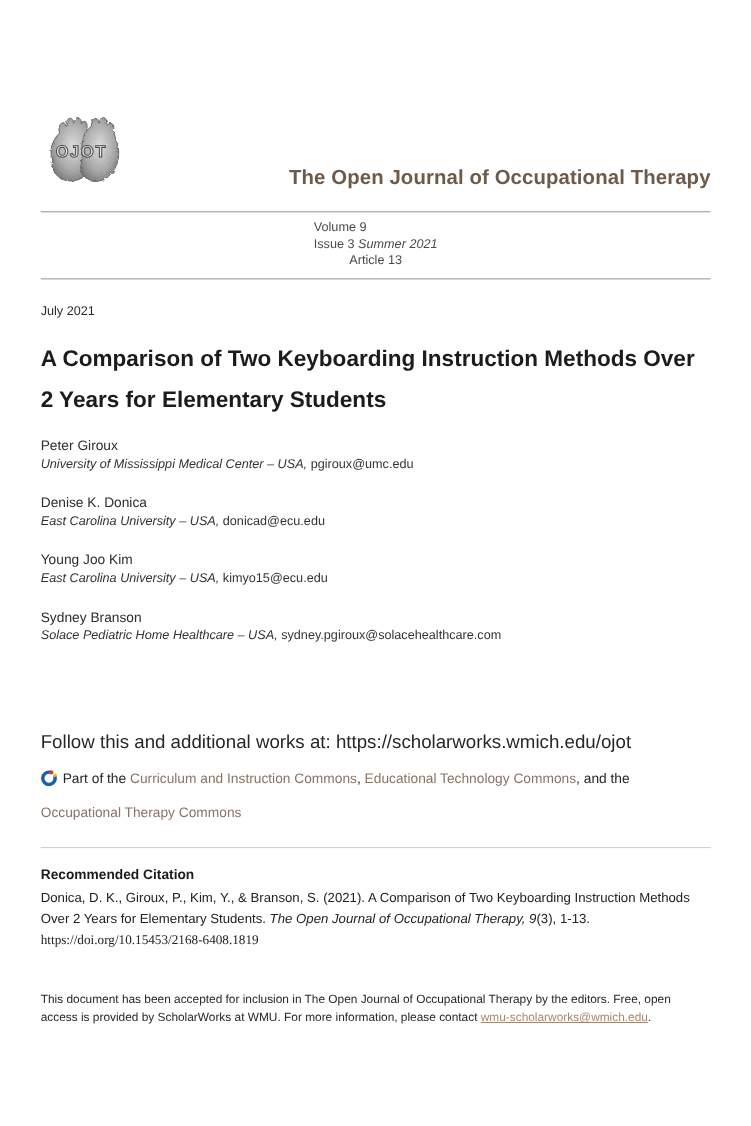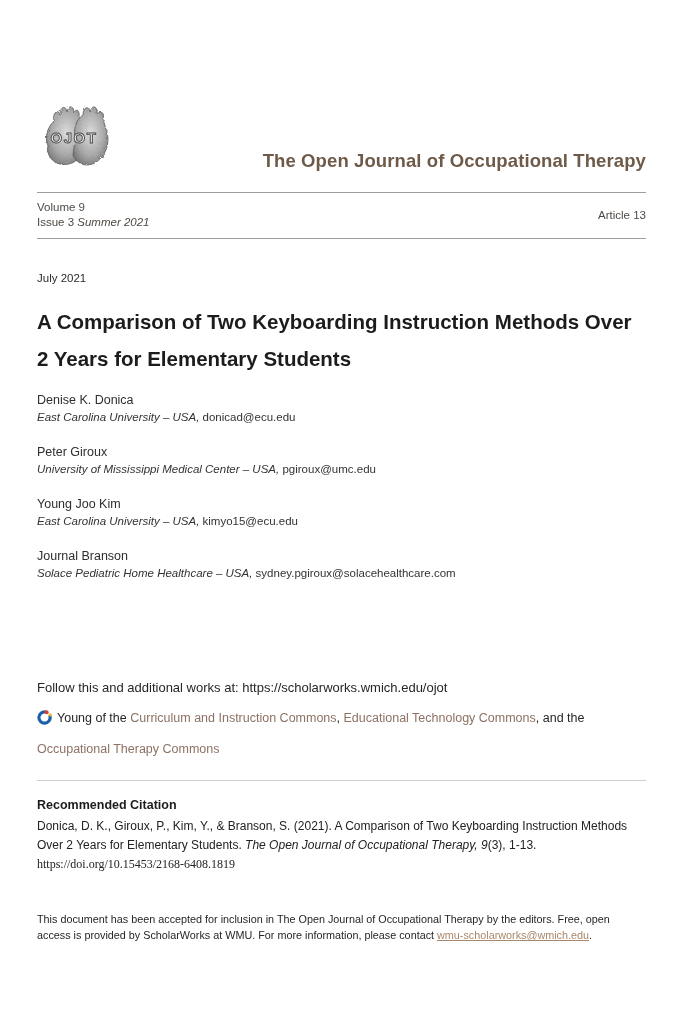--- a/index.html
+++ b/index.html
@@ -17,39 +17,39 @@
   .journal-title {
     font-size: 18.5px; font-weight: bold; color: #6e5a48;
     padding-bottom: 6px; letter-spacing: 0.1px; text-align: right;
   }
   .rule { border: none; border-top: 1px solid #9d9d9d; height: 0; }
   .rule.dark { margin-top: 0; }
   .rule.first { margin-top: 14px; }
   .rule.light { border-top: 1px solid #cfcfcf; }
 
   
-  .masthead { display: flex; justify-content: space-between; align-items: center; padding: 7px 0 8px 0; color: #4f4943; font-size: 11.5px; line-height: 15px; }
+  .masthead { display: flex; justify-content: space-between; align-items: center; padding: 7px 0 8px 0; color: #4f4943; font-size: 11.5px; line-height: 15px; flex-direction: column; }
   .article-no { font-size: 11.5px; color: #4f4943; }
 
-  .pub-date { margin-top: 33px; font-size: 11.5px; color: #2b2b2b; }
+  .pub-date { margin-top: 23px; font-size: 11.5px; color: #2b2b2b; }
 
   .paper-title {
     margin-top: 19px; max-width: 604px;
     font-size: 20.5px; font-weight: bold; color: #1c1c1c; line-height: 37px;
   }
 
   
   .authors { margin-top: 15px; }
   .author { margin-bottom: 19px; }
   .author-name { font-size: 12.5px; color: #2e2e2e; line-height: 17px; }
   .author-affil { font-size: 11.5px; color: #333333; line-height: 16px; }
   .author-affil i { font-style: italic; }
 
   
-  .follow { margin-top: 99px; font-size: 13px; color: #262626; }
+  .follow { margin-top: 79px; font-size: 17px; color: #262626; }
   .partof { margin-top: 9px; max-width: 600px; font-size: 12.5px; line-height: 28px; color: #262626; }
   .dc-icon { display: inline-block; vertical-align: -3px; margin-right: 5px; }
   .commons-link { color: #8d7264; text-decoration: none; cursor: pointer; }
 
   
   .rule.cite { margin-top: 17px; }
   .citation-heading { margin-top: 17px; font-size: 12.5px; font-weight: bold; color: #1c1c1c; }
   .citation-text { margin-top: 5px; max-width: 606px; font-size: 12px; line-height: 19px; color: #222222; }
   .citation-text i { font-style: italic; }
   .doi { display: block; font-family: Liberation Serif, serif; }
@@ -98,48 +98,48 @@
   </div>
 
   <hr class="rule dark">
 
   <div class="pub-date">July 2021</div>
 
   <h2 class="paper-title">A Comparison of Two Keyboarding Instruction Methods Over 2 Years for Elementary Students</h2>
 
   <div class="authors">
     <div class="author">
+      <div class="author-name">Peter Giroux</div>
+      <div class="author-affil"><i>University of Mississippi Medical Center – USA,</i> <span>pgiroux@umc.edu</span></div>
+    </div>
+    <div class="author">
       <div class="author-name">Denise K. Donica</div>
       <div class="author-affil"><i>East Carolina University – USA,</i> <span>donicad@ecu.edu</span></div>
-    </div>
-    <div class="author">
-      <div class="author-name">Peter Giroux</div>
-      <div class="author-affil"><i>University of Mississippi Medical Center – USA,</i> <span>pgiroux@umc.edu</span></div>
     </div>
     <div class="author">
       <div class="author-name">Young Joo Kim</div>
       <div class="author-affil"><i>East Carolina University – USA,</i> <span>kimyo15@ecu.edu</span></div>
     </div>
     <div class="author">
-      <div class="author-name">Journal Branson</div>
+      <div class="author-name">Sydney Branson</div>
       <div class="author-affil"><i>Solace Pediatric Home Healthcare – USA,</i> <span>sydney.pgiroux@solacehealthcare.com</span></div>
     </div>
   </div>
 
   <div class="follow">
     <span>Follow this and additional works at:</span>
     <span class="follow-url">https://scholarworks.wmich.edu/ojot</span>
   </div>
 
   <div class="partof">
     <span class="dc-icon"><svg width="15" height="15" viewBox="0 0 24 24">
       <path d="M13.5 3.2 A 9 9 0 1 0 20.8 10.2" fill="none" stroke="#1b5fa8" stroke-width="5" stroke-linecap="round"></path>
       <circle cx="15.5" cy="3.6" r="3.1" fill="#e03c31"></circle>
       <circle cx="20.9" cy="7.6" r="2.6" fill="#f4b223"></circle>
-    </svg></span><span>Young of the</span>
+    </svg></span><span>Part of the</span>
     <a class="commons-link">Curriculum and Instruction Commons</a><span>,</span>
     <a class="commons-link">Educational Technology Commons</a><span>, and the</span>
     <a class="commons-link">Occupational Therapy Commons</a><span></span>
   </div>
 
   <hr class="rule light cite">
 
   <div class="citation-heading">Recommended Citation</div>
   <p class="citation-text"><span>Donica, D. K., Giroux, P., Kim, Y., &amp; Branson, S. (2021). A Comparison of Two Keyboarding Instruction Methods Over 2 Years for Elementary Students. </span><i>The Open Journal of Occupational Therapy, 9</i><span>(3), 1-13.</span><span class="doi">https://doi.org/10.15453/2168-6408.1819</span></p>
 

